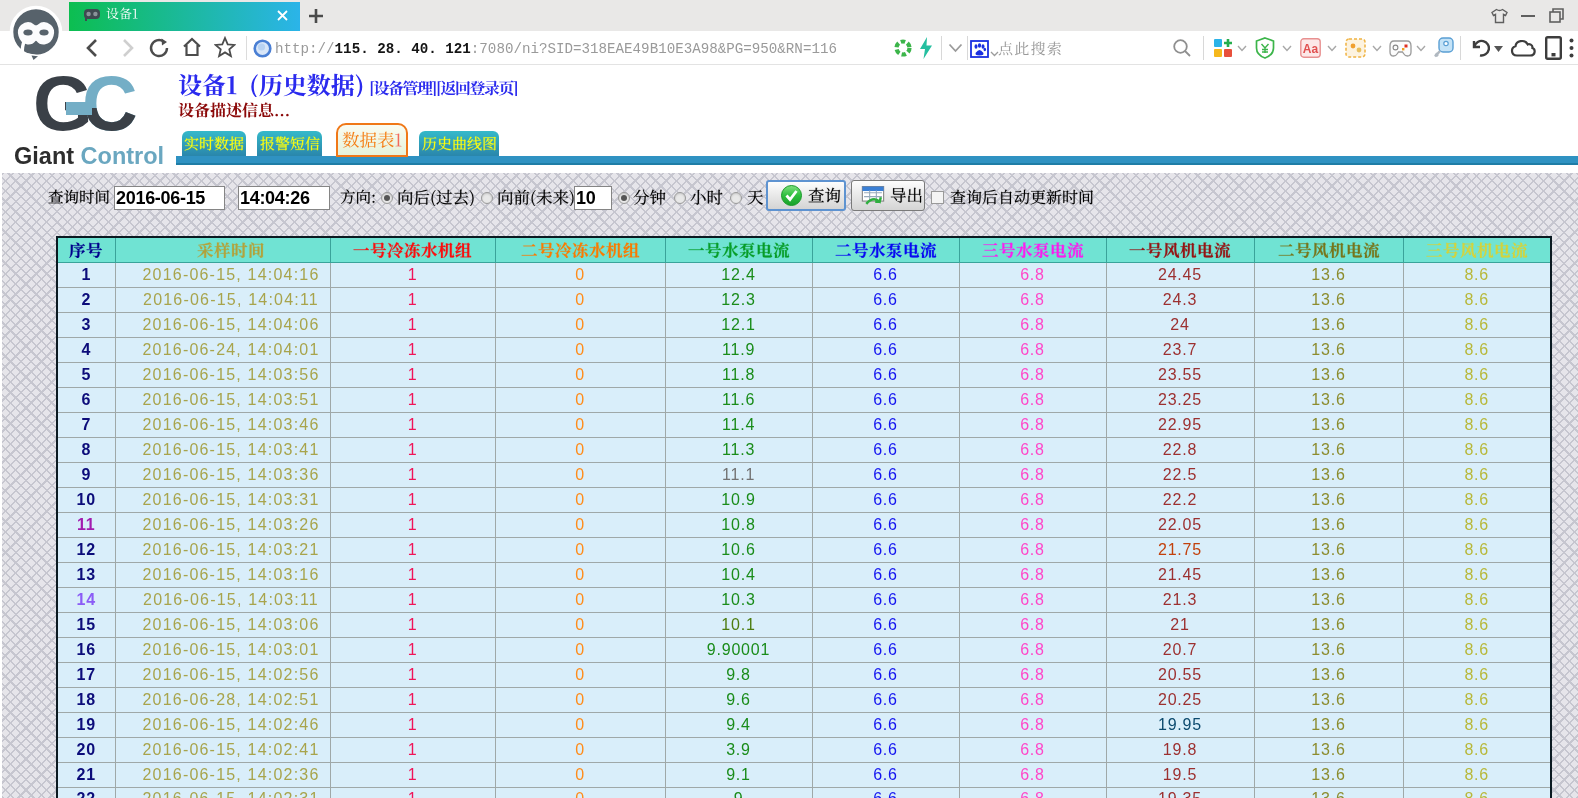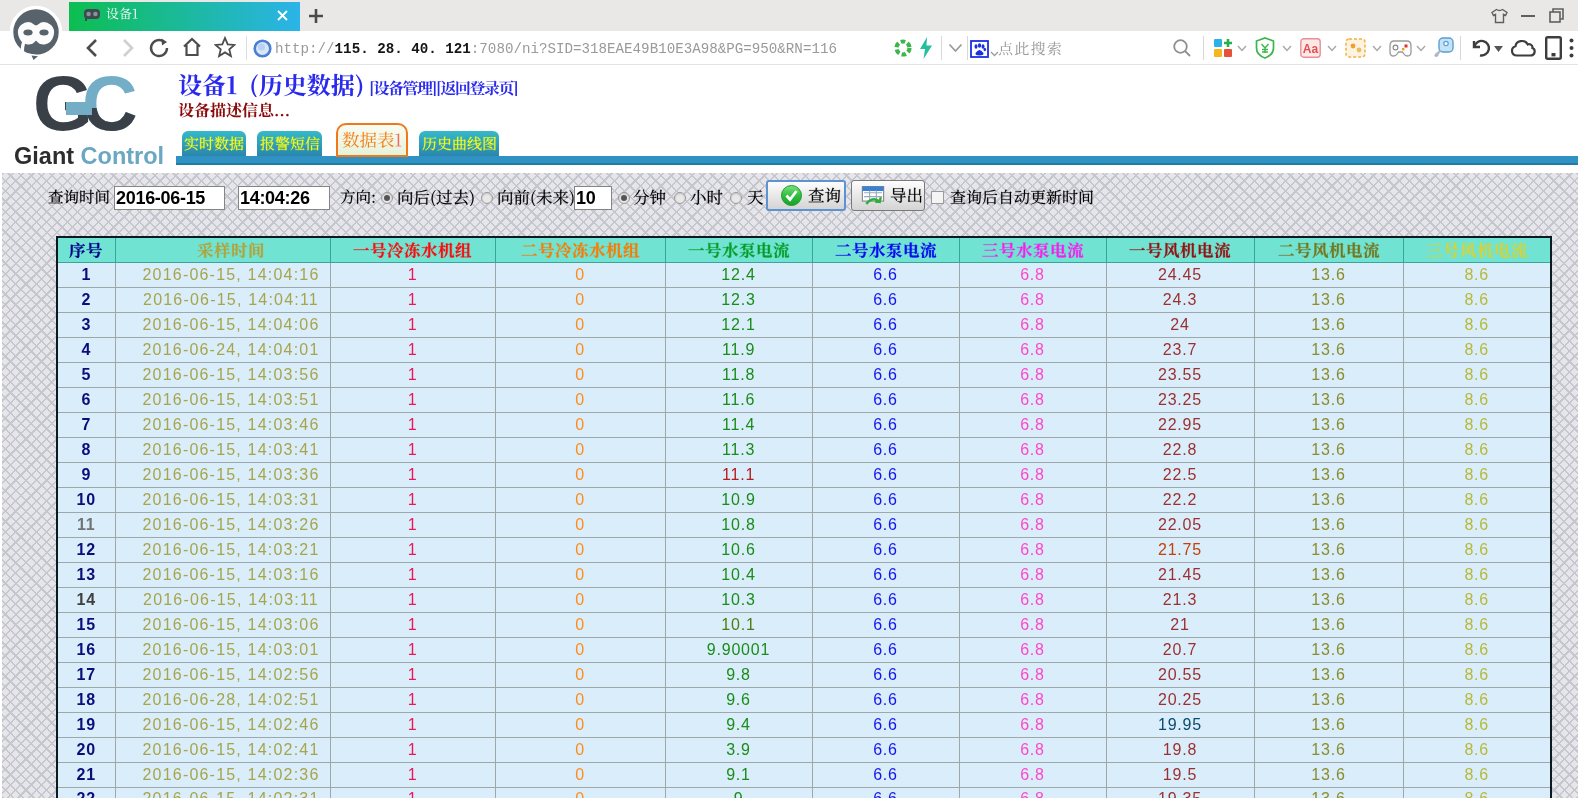--- a/index.html
+++ b/index.html
@@ -652,41 +652,41 @@
           <td><span style="color:#ff46c8">6.8</span></td>
           <td><span style="color:#9c3030">22.8</span></td>
           <td><span style="color:#8c8c2e">13.6</span></td>
           <td><span style="color:#b8b83a">8.6</span></td>
         </tr>
         <tr>
           <td><b style="color:#0c0c7a">9</b></td>
           <td><span style="color:#a8a44c">2016-06-15, 14:03:36</span></td>
           <td><span style="color:#f01458">1</span></td>
           <td><span style="color:#ff8c1a">0</span></td>
-          <td><span style="color:#b91c1c">11.1</span></td>
+          <td><span style="color:#737373">11.1</span></td>
           <td><span style="color:#1414f0">6.6</span></td>
           <td><span style="color:#ff46c8">6.8</span></td>
           <td><span style="color:#9c3030">22.5</span></td>
           <td><span style="color:#8c8c2e">13.6</span></td>
           <td><span style="color:#b8b83a">8.6</span></td>
         </tr>
         <tr>
           <td><b style="color:#0c0c7a">10</b></td>
           <td><span style="color:#a8a44c">2016-06-15, 14:03:31</span></td>
           <td><span style="color:#f01458">1</span></td>
           <td><span style="color:#ff8c1a">0</span></td>
           <td><span style="color:#1a8c1a">10.9</span></td>
           <td><span style="color:#1414f0">6.6</span></td>
           <td><span style="color:#ff46c8">6.8</span></td>
           <td><span style="color:#9c3030">22.2</span></td>
           <td><span style="color:#8c8c2e">13.6</span></td>
           <td><span style="color:#b8b83a">8.6</span></td>
         </tr>
         <tr>
-          <td><b style="color:#737373">11</b></td>
+          <td><b style="color:#a21caf">11</b></td>
           <td><span style="color:#a8a44c">2016-06-15, 14:03:26</span></td>
           <td><span style="color:#f01458">1</span></td>
           <td><span style="color:#ff8c1a">0</span></td>
           <td><span style="color:#1a8c1a">10.8</span></td>
           <td><span style="color:#1414f0">6.6</span></td>
           <td><span style="color:#ff46c8">6.8</span></td>
           <td><span style="color:#9c3030">22.05</span></td>
           <td><span style="color:#8c8c2e">13.6</span></td>
           <td><span style="color:#b8b83a">8.6</span></td>
         </tr>
@@ -708,21 +708,21 @@
           <td><span style="color:#f01458">1</span></td>
           <td><span style="color:#ff8c1a">0</span></td>
           <td><span style="color:#1a8c1a">10.4</span></td>
           <td><span style="color:#1414f0">6.6</span></td>
           <td><span style="color:#ff46c8">6.8</span></td>
           <td><span style="color:#9c3030">21.45</span></td>
           <td><span style="color:#8c8c2e">13.6</span></td>
           <td><span style="color:#b8b83a">8.6</span></td>
         </tr>
         <tr>
-          <td><b style="color:#404040">14</b></td>
+          <td><b style="color:#8b5cf6">14</b></td>
           <td><span style="color:#a8a44c">2016-06-15, 14:03:11</span></td>
           <td><span style="color:#f01458">1</span></td>
           <td><span style="color:#ff8c1a">0</span></td>
           <td><span style="color:#1a8c1a">10.3</span></td>
           <td><span style="color:#1414f0">6.6</span></td>
           <td><span style="color:#ff46c8">6.8</span></td>
           <td><span style="color:#9c3030">21.3</span></td>
           <td><span style="color:#8c8c2e">13.6</span></td>
           <td><span style="color:#b8b83a">8.6</span></td>
         </tr>

